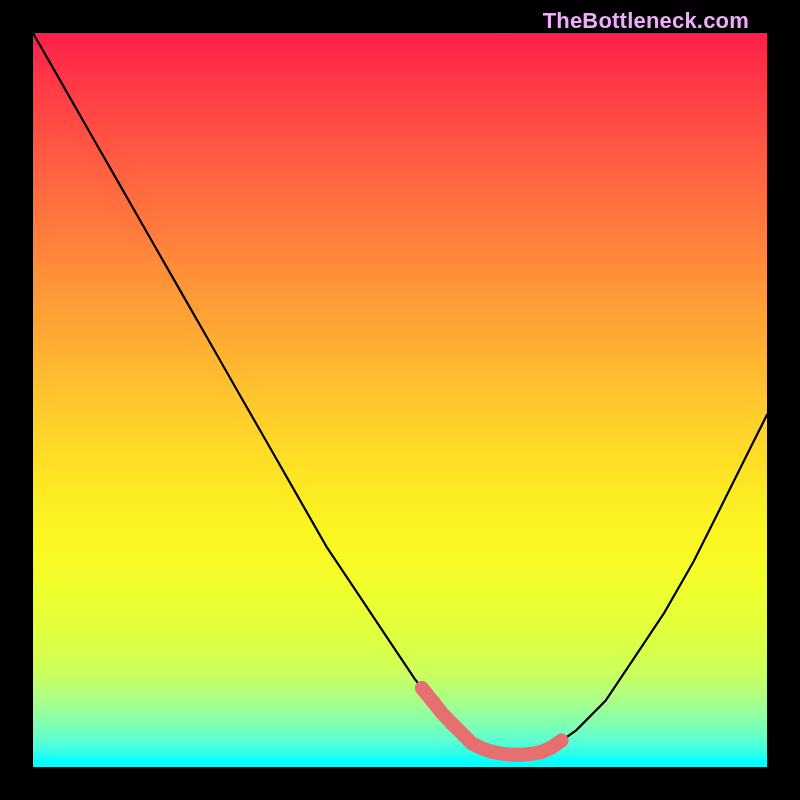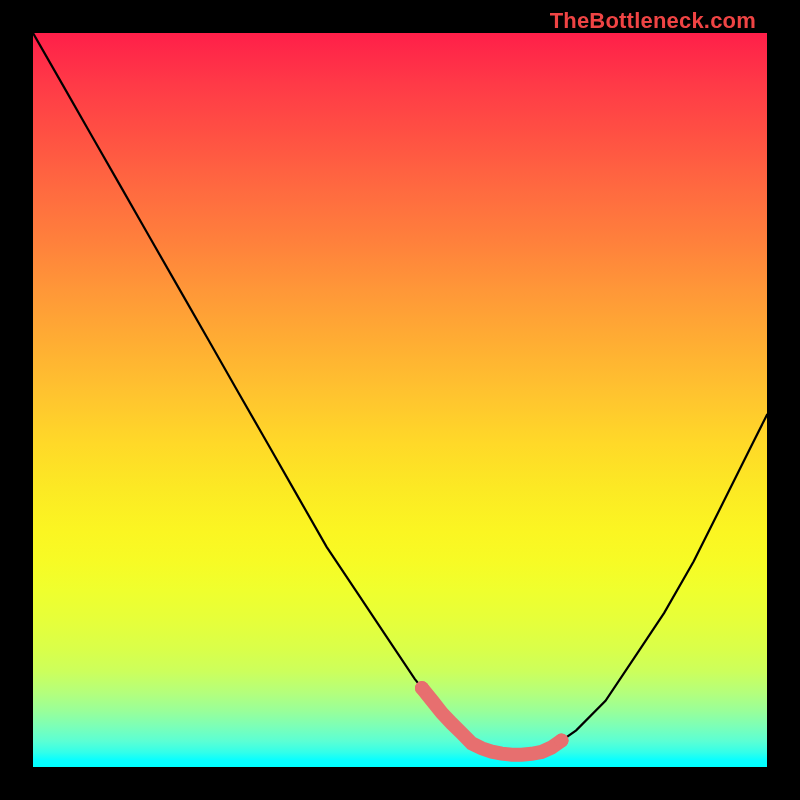--- a/index.html
+++ b/index.html
@@ -47,22 +47,22 @@
       #7bffb8 94.5%,
       #5bffd4 96.5%,
       #33ffe9 98%,
       #0affff 99%,
       #00ffff 100%);
     overflow: hidden;
   }
   .watermark {
     position: absolute;
     top: 8px;
-    right: 44px;
-    color: #ef4444;
+    right: 51px;
+    color: #f0abfc;
     font-size: 22px;
     font-weight: 600;
     letter-spacing: 0.2px;
   }
   svg.curve {
     position: absolute;
     left: 0;
     top: 0;
     width: 734px;
     height: 734px;

